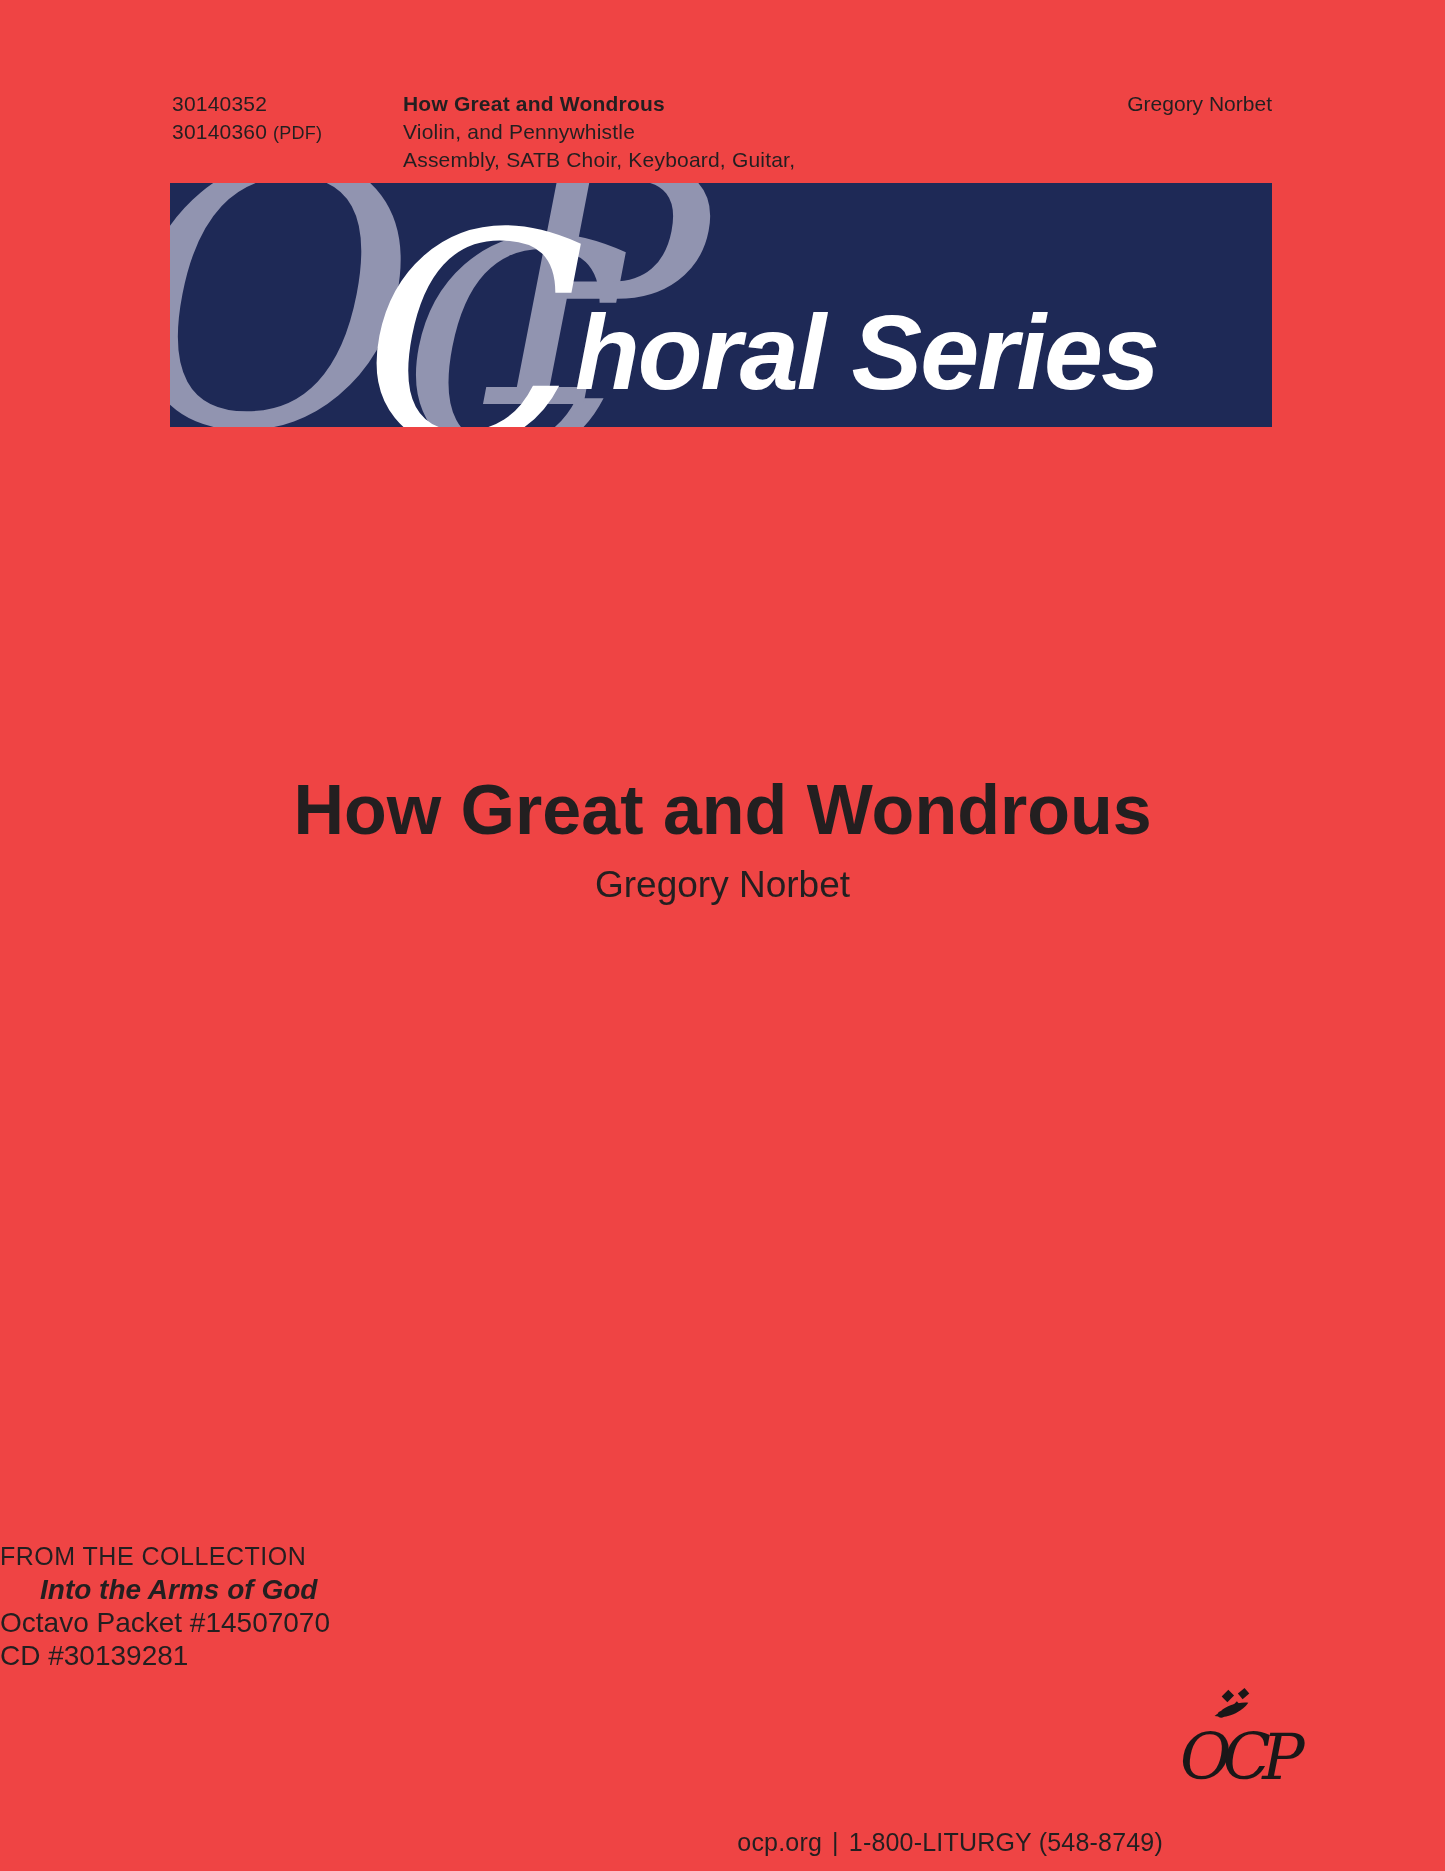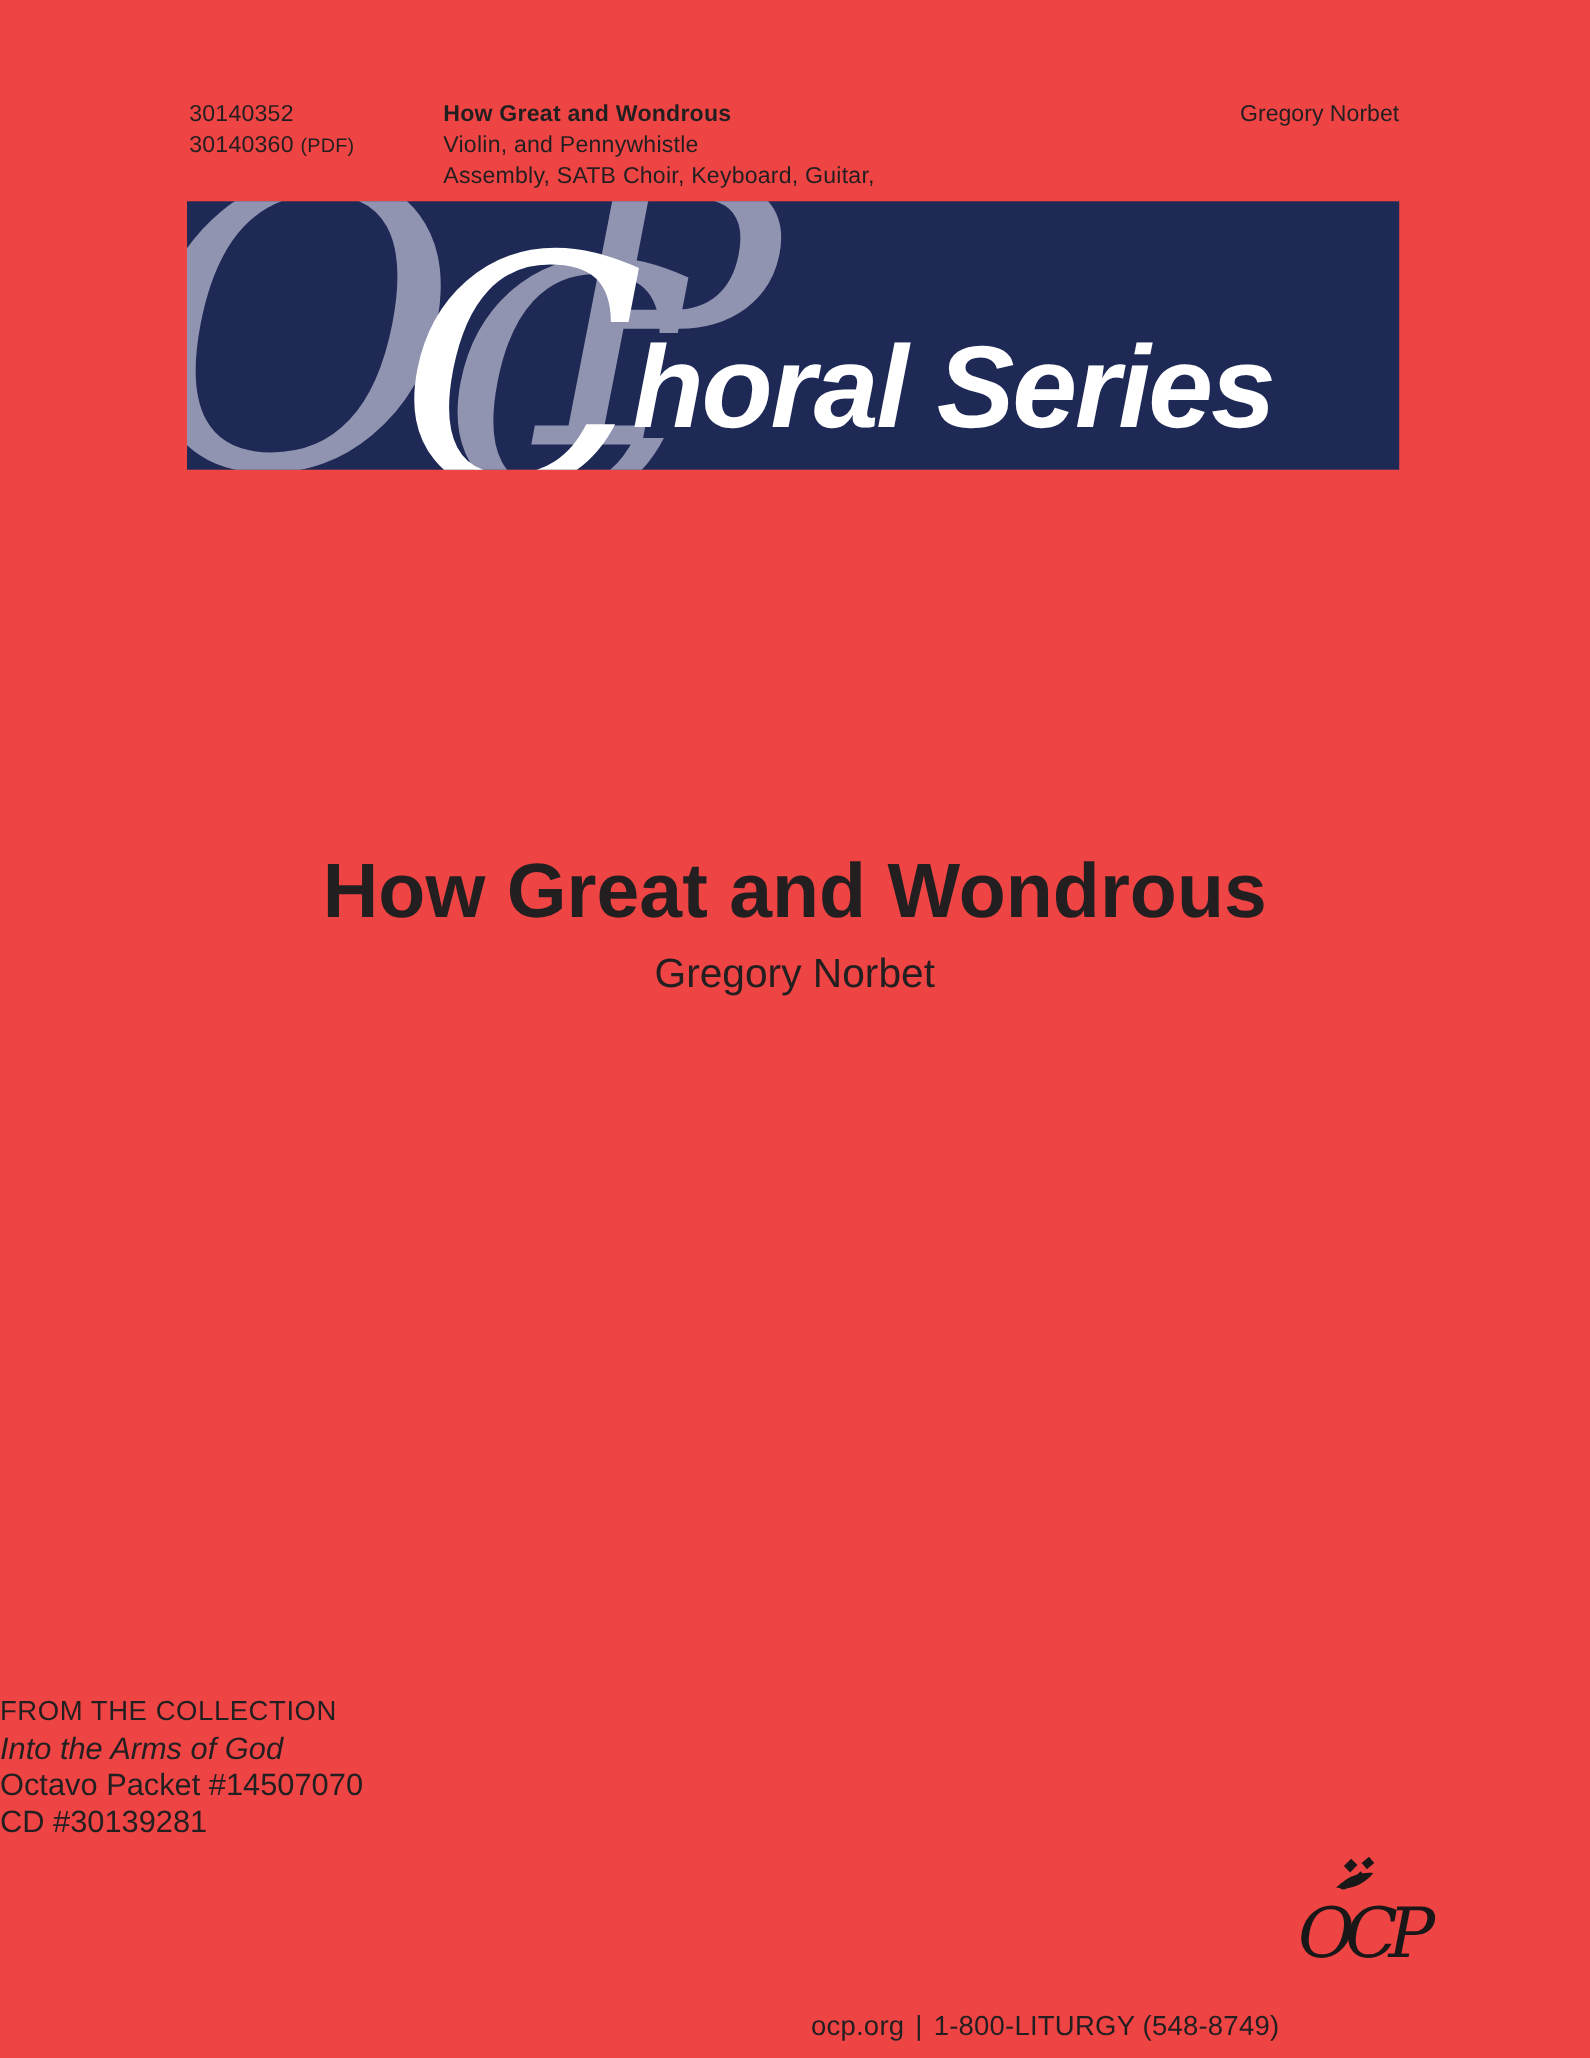--- a/index.html
+++ b/index.html
@@ -80,21 +80,21 @@
   }
 
   
   .collection {
     position: absolute; left: 0; top: 1540px; width: 1200px;
     text-align: left;
     font-size: 28px; line-height: 33px;
     color: #231f20;
   }
   .collection .col-heading { font-size: 25px; letter-spacing: 0.5px; }
-  .collection .col-title { font-weight: normal; font-style: italic; }
+  .collection .col-title { font-weight: bold; font-style: italic; padding-left: 40px; }
 
   
   .footer-contact {
     position: absolute; top: 1828px; right: 282px;
     font-size: 25px; letter-spacing: 0.2px;
     color: #231f20;
     white-space: nowrap;
   }
   .footer-contact .sep { padding: 0 10px; }
   .ocp-logo {

